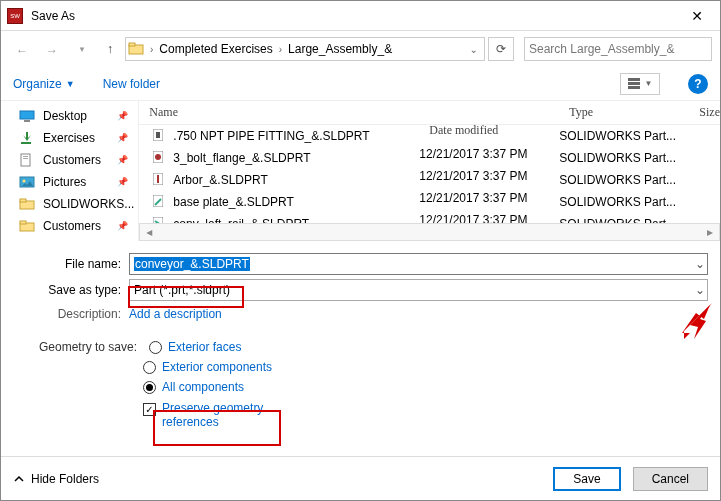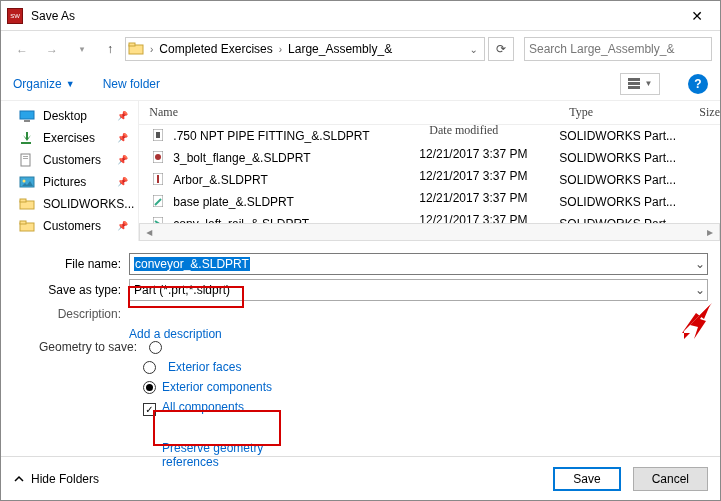--- a/index.html
+++ b/index.html
@@ -44,21 +44,21 @@
   .hscroll .ar{width:18px;display:flex;align-items:center;justify-content:center;color:#888;}
   .hscroll .track{flex:1;}
   
   .fields { padding: 10px 12px 6px 12px; }
   .frow { display:flex; align-items:center; height:26px; gap:8px;}
   .flabel { width:108px; text-align:right; color:#000;}
   .finput { flex:1; height:22px; border:1px solid #7a7a7a; padding:0 4px; display:flex; align-items:center; position:relative;}
   .sel { background:#0078d7; color:#fff; padding:0 1px;}
   .finput .dd { position:absolute; right:2px; top:3px; color:#555;}
   .hlbox { border:2px solid #d40000; position:absolute; pointer-events:none;}
-  .linkish { color:#0066cc;margin-top:40px; }
+  .linkish { color:#0066cc; }
   .geo { padding: 6px 12px 6px 38px; }
   .grow { display:flex; align-items:center; height:20px; gap:6px;}
   .ghdr { color:#333; padding-right:6px;}
   .radio, .check { width:13px; height:13px; border:1px solid #333; display:inline-block; }
   .radio { border-radius:50%;}
   .radio.on::after{content:""; display:block; width:7px;height:7px;border-radius:50%; background:#000; margin:2px;}
   .check.on::after{content:"✓"; display:block; font-size:10px; line-height:11px; text-align:center;}
   
   .footer { position:absolute; bottom:0; left:0; right:0; height:44px; border-top:1px solid #ddd; display:flex; align-items:center; padding:0 12px; gap:12px;margin-top:8px;}
   .hidef { display:flex; align-items:center; gap:6px; color:#000;}

